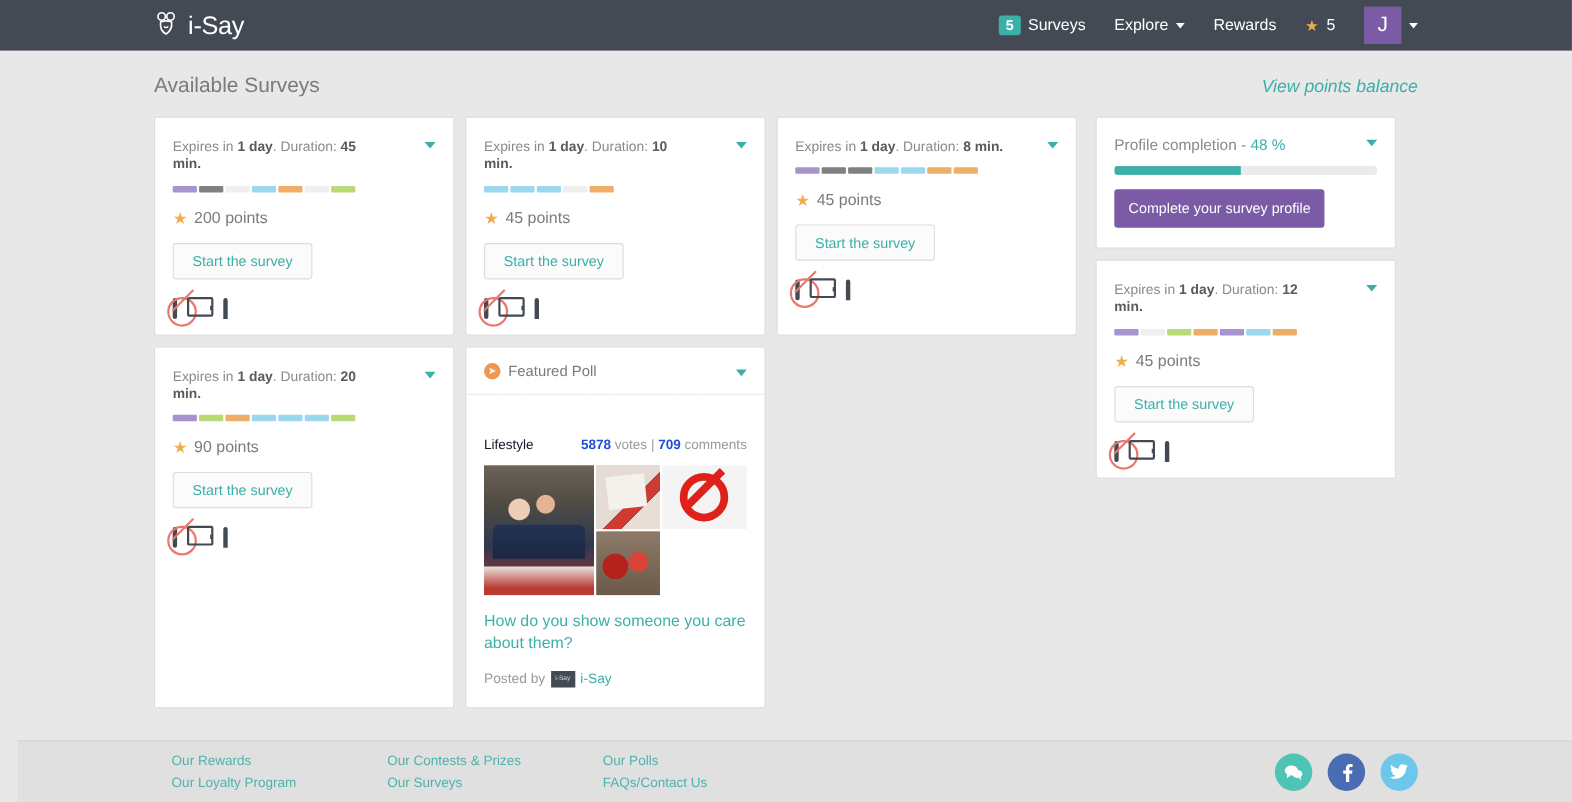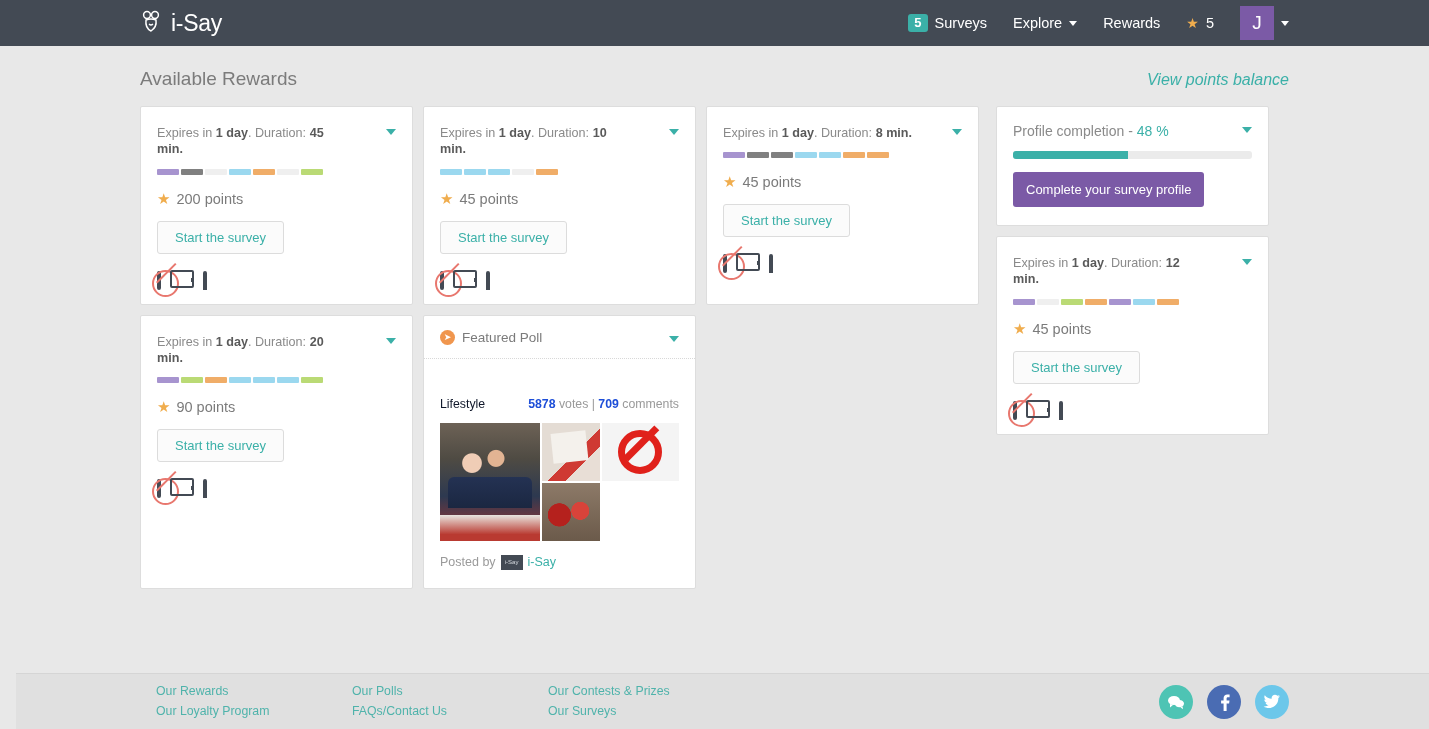--- a/index.html
+++ b/index.html
@@ -379,21 +379,21 @@
     <div class="avatar-wrap">
       <div class="avatar-box">J</div>
       <span class="caret-down"></span>
     </div>
   </div>
 </div>
 
 <div class="page">
 
   <div class="page-head">
-    <h1 class="page-title">Available Rewards</h1>
+    <h1 class="page-title">Available Surveys</h1>
     <span class="points-link">View points balance</span>
   </div>
 
   <div class="columns">
 
     <div class="col-left">
 
       <div class="card">
         <div class="card-inner">
           <div class="card-head">
@@ -542,20 +542,21 @@
           <div class="poll-images">
             <div class="pi-main"></div>
             <div class="pi-col">
               <div class="pi-card"></div>
               <div class="pi-rose"></div>
             </div>
             <div class="pi-ban">
               <span class="ban-sign"></span>
             </div>
           </div>
+          <div class="poll-q">How do you show someone you care about them?</div>
           <div class="poll-posted">
             <span>Posted by</span>
             <span class="poll-avatar">i-Say</span>
             <span class="poll-author">i-Say</span>
           </div>
         </div>
       </div>
 
     </div>
 
@@ -614,26 +615,26 @@
   </div>
 </div>
 
 <div class="footer">
   <div class="footer-cols">
     <div class="footer-col">
       <span class="footer-link">Our Rewards</span>
       <span class="footer-link">Our Loyalty Program</span>
     </div>
     <div class="footer-col">
+      <span class="footer-link">Our Contests &amp; Prizes</span>
+      <span class="footer-link">Our Surveys</span>
+    </div>
+    <div class="footer-col">
       <span class="footer-link">Our Polls</span>
       <span class="footer-link">FAQs/Contact Us</span>
-    </div>
-    <div class="footer-col">
-      <span class="footer-link">Our Contests &amp; Prizes</span>
-      <span class="footer-link">Our Surveys</span>
     </div>
   </div>
   <div class="socials">
     <span class="social" style="background: rgb(78, 196, 180);">
       <svg width="18" height="16" viewBox="0 0 18 16" fill="#fff">
         <ellipse cx="7" cy="6.5" rx="6" ry="4.6"></ellipse>
         <path d="M3 10 l0 3.4 l3.2 -2.6z"></path>
         <ellipse cx="12.4" cy="9.6" rx="4.6" ry="3.6"></ellipse>
         <path d="M15.6 12.4 l0.4 2.8 l-2.6 -2z"></path>
       </svg>

